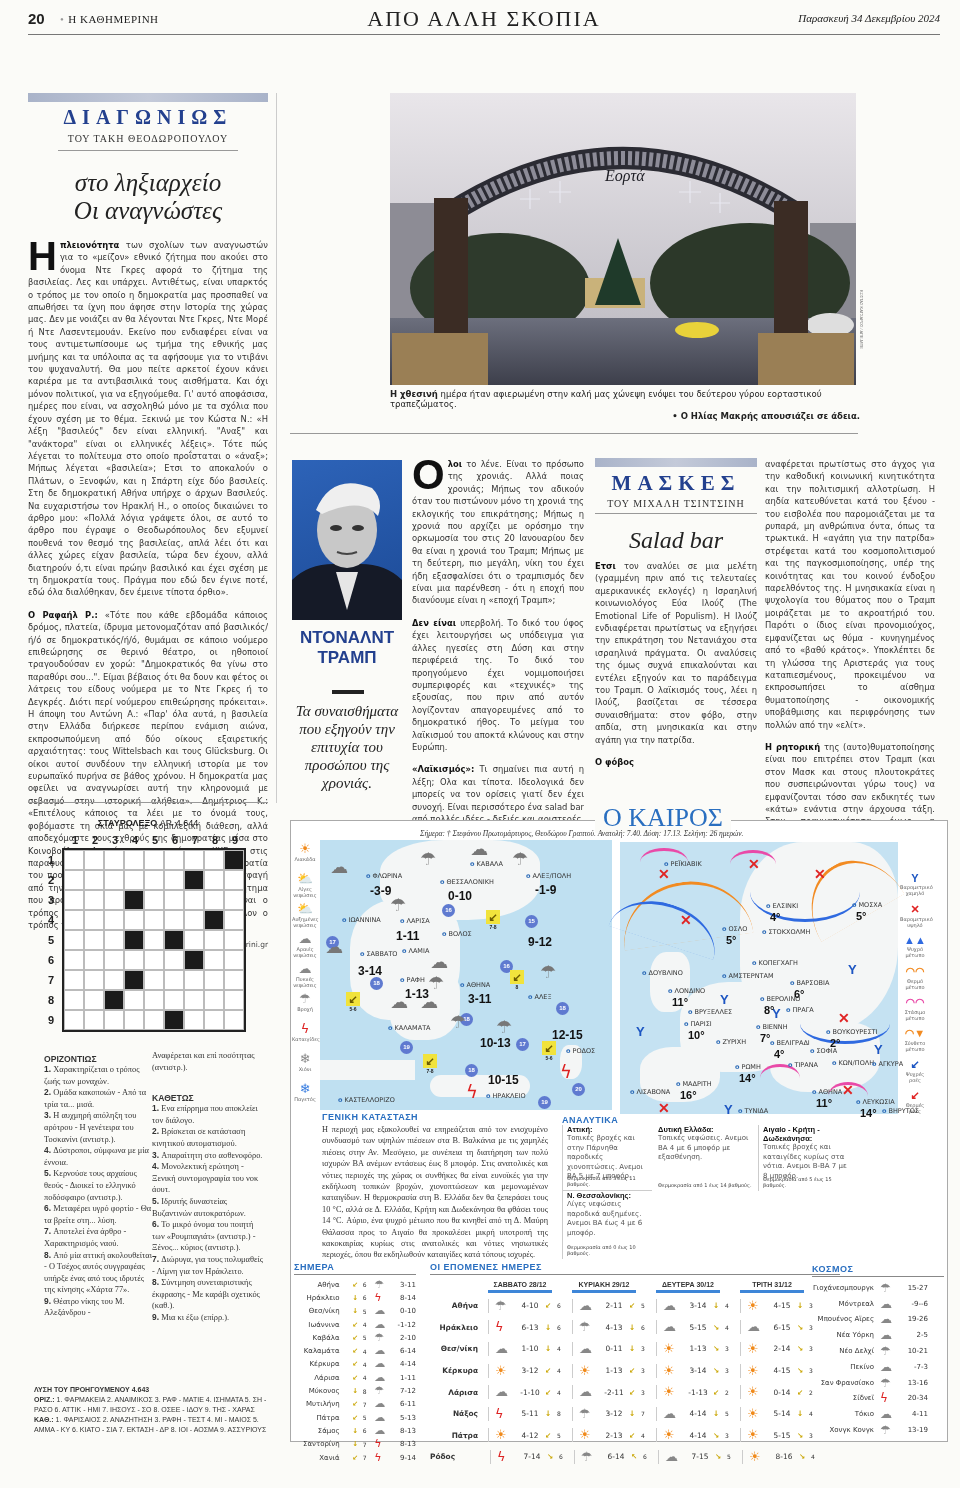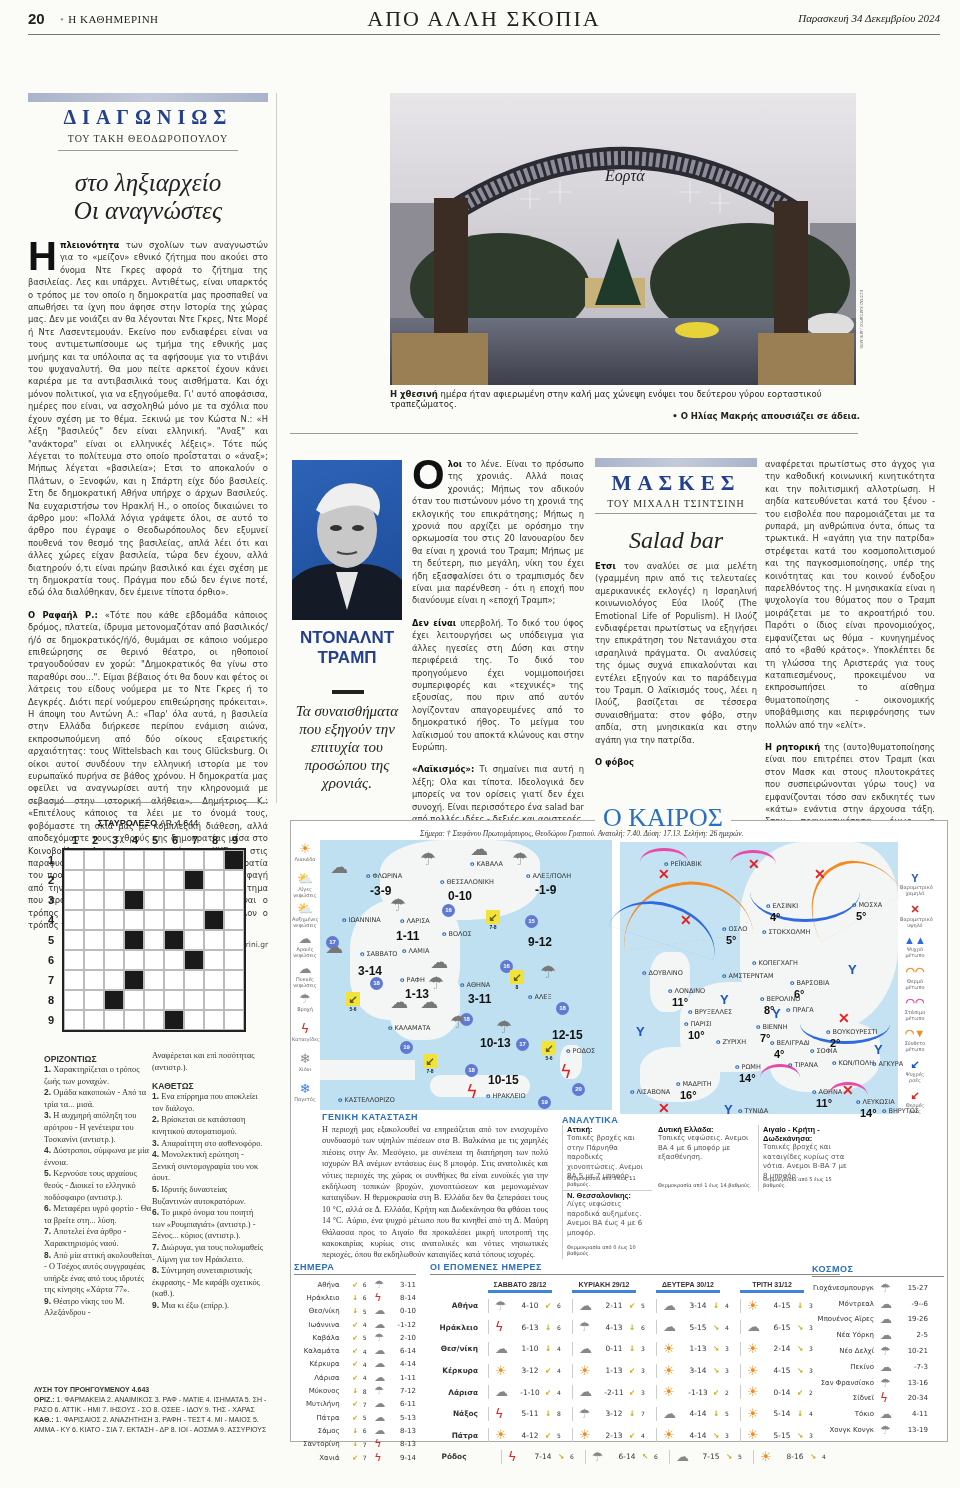--- a/index.html
+++ b/index.html
@@ -301,21 +301,21 @@
       <div><b>6. </b>Μεταφέρει υγρό φορτίο - Θα τα βρείτε στη... λύση.</div>
       <div><b>7. </b>Αποτελεί ένα άρθρο - Χαρακτηρισμός ναού.</div>
       <div><b>8. </b>Από μία αττική ακολουθείται - Ο Τσέχος αυτός συγγραφέας υπήρξε ένας από τους ιδρυτές της κίνησης «Χάρτα 77».</div>
       <div><b>9. </b>Θέατρο νίκης του Μ. Αλεξάνδρου -</div>
     </div>
 </div>
 <div class="abs clue" style="left:152px;top:1050px;width:112px">
   <div id="across-tail">
       <div>Αναφέρεται και επί ποσότητας (αντιστρ.).</div>
     </div>
-  <h4 style="margin-top:8px">ΚΑΘΕΤΩΣ</h4>
+  <h4 style="margin-top:20px">ΚΑΘΕΤΩΣ</h4>
   <div id="down-list">
       <div><b>1. </b>Ενα επίρρημα που αποκλείει τον διάλογο.</div>
       <div><b>2. </b>Βρίσκεται σε κατάσταση κινητικού αυτοματισμού.</div>
       <div><b>3. </b>Απαραίτητη στο ασθενοφόρο.</div>
       <div><b>4. </b>Μονολεκτική ερώτηση - Ξενική συντομογραφία του νοκ άουτ.</div>
       <div><b>5. </b>Ιδρυτής δυναστείας Βυζαντινών αυτοκρατόρων.</div>
       <div><b>6. </b>Το μικρό όνομα του ποιητή των «Ρουμπαγιάτ» (αντιστρ.) - Ξένος... κύριος (αντιστρ.).</div>
       <div><b>7. </b>Διώρυγα, για τους πολυμαθείς - Λίμνη για τον Ηράκλειτο.</div>
       <div><b>8. </b>Σύντμηση συνεταιριστικής έκφρασης - Με καράβι σχετικός (καθ.).</div>
       <div><b>9. </b>Μια κι έξω (επίρρ.).</div>
@@ -885,21 +885,21 @@
           <span style="font-size:6px">3</span>
         </span>
         <span style="display:flex;align-items:center;width:84px;border-left:1px solid #ccc;padding-left:6px">
           <span class="wicon sun" style="width: 20px; font-size: 13px;">☀</span>
           <span style="width:30px;text-align:center">5-15</span>
           <span class="arrow" style="width:12px">↘</span>
           <span style="font-size:6px">3</span>
         </span>
       </div>
       <div class="fc-row">
-        <span style="width:48px;text-align:center;font-weight:bold;margin-right:23px">Ρόδος</span>
+        <span style="width:48px;text-align:left;font-weight:bold;margin-right:12px">Ρόδος</span>
         <span style="display:flex;align-items:center;width:84px;border-left:1px solid #ccc;padding-left:6px">
           <span class="wicon storm" style="width: 20px; font-size: 13px;">ϟ</span>
           <span style="width:30px;text-align:center">7-14</span>
           <span class="arrow" style="width:12px">↘</span>
           <span style="font-size:6px">6</span>
         </span>
         <span style="display:flex;align-items:center;width:84px;border-left:1px solid #ccc;padding-left:6px">
           <span class="wicon cloud" style="width: 20px; font-size: 13px;">☂</span>
           <span style="width:30px;text-align:center">6-14</span>
           <span class="arrow" style="width:12px">↖</span>

